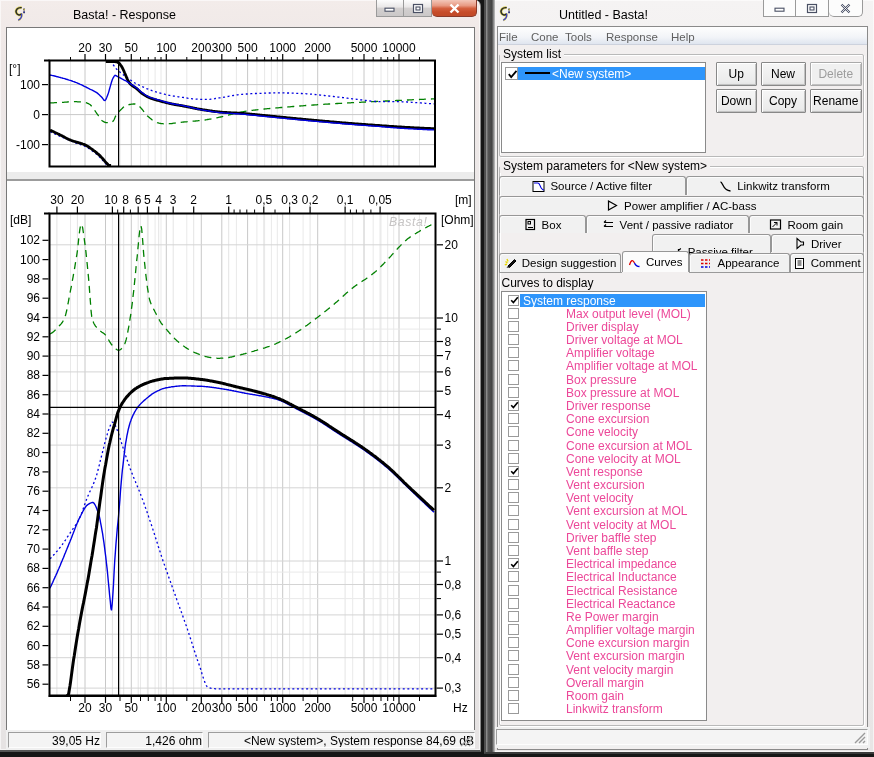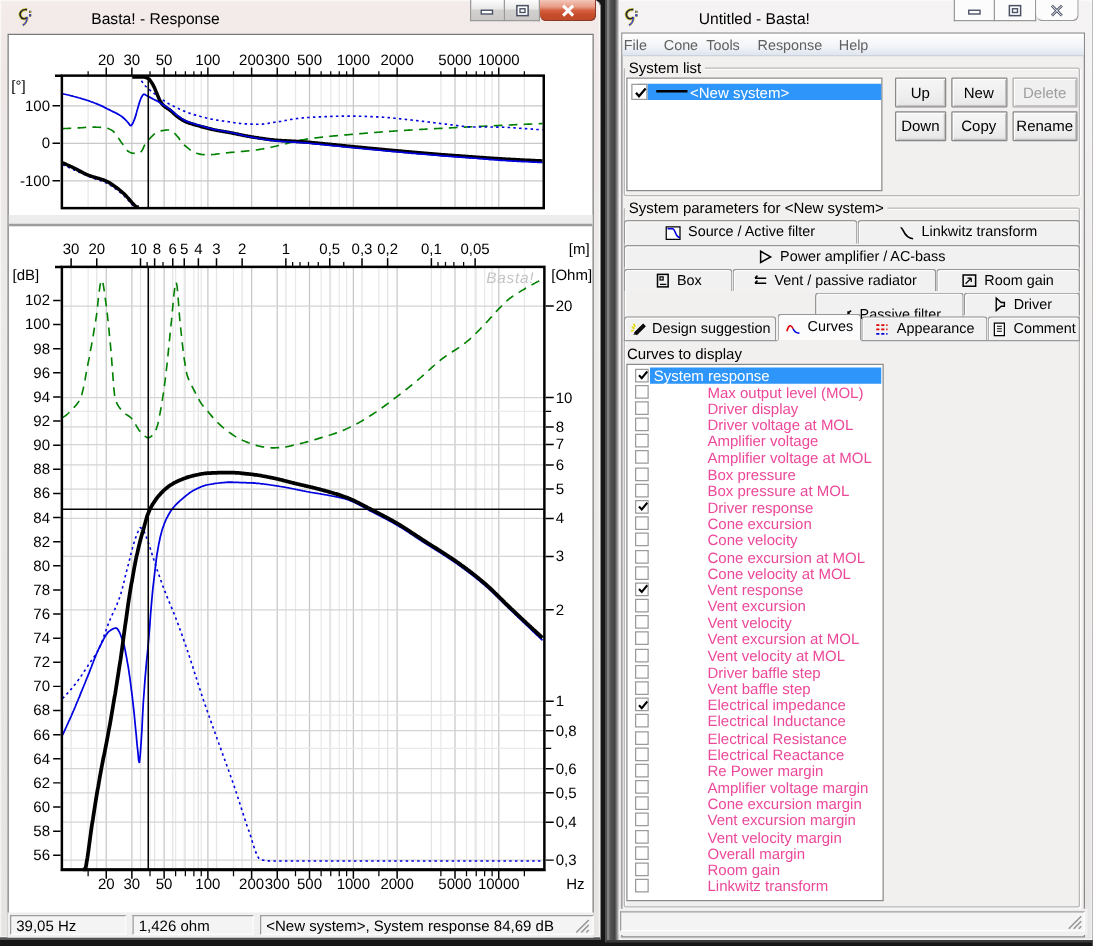--- a/index.html
+++ b/index.html
@@ -10,21 +10,21 @@
   box-shadow:inset 0 0 0 1px rgba(255,255,255,.6); }
 #winR { left:484px; top:0; width:390px; height:754px;
   background:linear-gradient(180deg,#f5f3f3 0%,#eeeceb 30%,#e8e5e5 100%);
   border-left:2px solid #4e4e4e; border-bottom:2px solid #3a3a3a; border-radius:0;
   box-shadow:inset 0 0 0 1px rgba(255,255,255,.55); }
 .title { position:absolute; font-size:12.5px; color:#000; top:7.5px; white-space:nowrap;margin-left:44px; }
 .client { position:absolute; background:#fff; border:1px solid #787878; }
 .caps { position:absolute; top:0; height:17px; display:flex; }
 .capb { height:17px; border:1px solid #9a9a9a; border-top:none; display:flex;
   align-items:center; justify-content:center; }
-.statbar { position:absolute; background:#f0f0f0; }
+.statbar { position:absolute; background:#f0f0f0;text-align:right; }
 .scell { position:absolute; top:2px; height:16px; background:#f4f4f4;
   border:1px solid; border-color:#9d9d9d #fdfdfd #fdfdfd #9d9d9d;
   font-size:12px; color:#000; padding:1px 0 0 4px; white-space:nowrap; overflow:hidden; }
 .btn { position:absolute; background:linear-gradient(180deg,#f6f6f6,#ebebeb 85%,#e2e2e2);
   border:1px solid #888; border-radius:1px; font-size:12px; color:#000;
   box-shadow:inset 1px 1px 0 #fff, inset -1px -1px 0 #c2c2c2;
   display:flex; align-items:center; justify-content:center; }
 .btn.dis { color:#9d9d9d; border-color:#aaa;
   background:#f0f0f0; }
 .grp { position:absolute; border:1px solid #b9b9b9; border-radius:2px;

